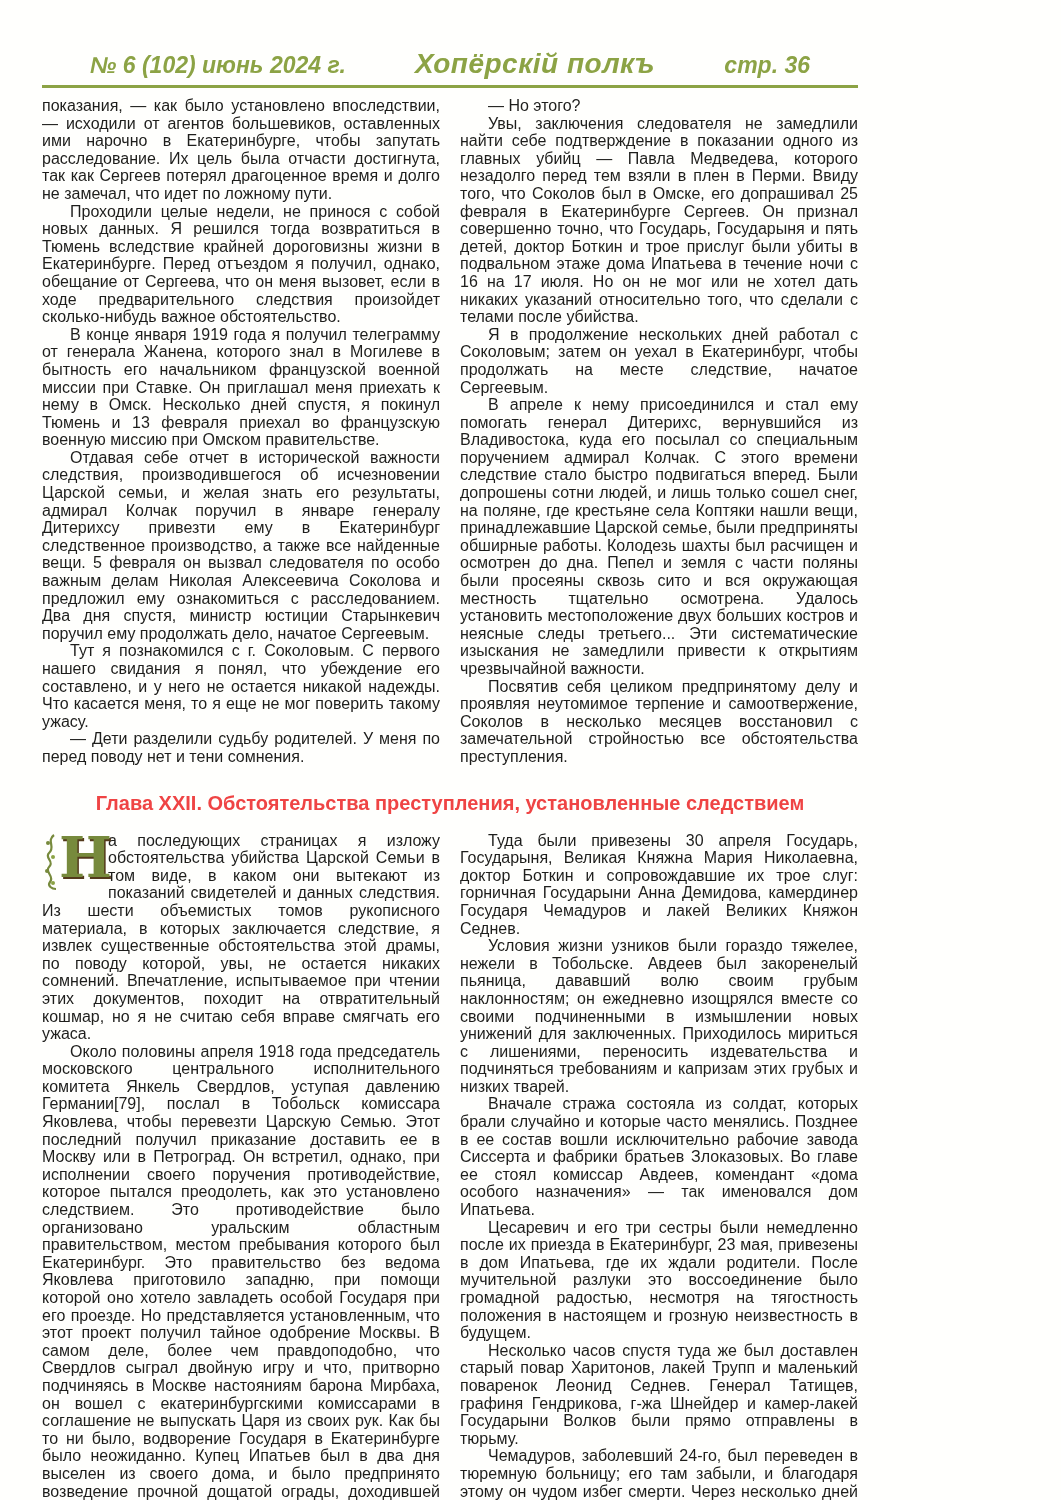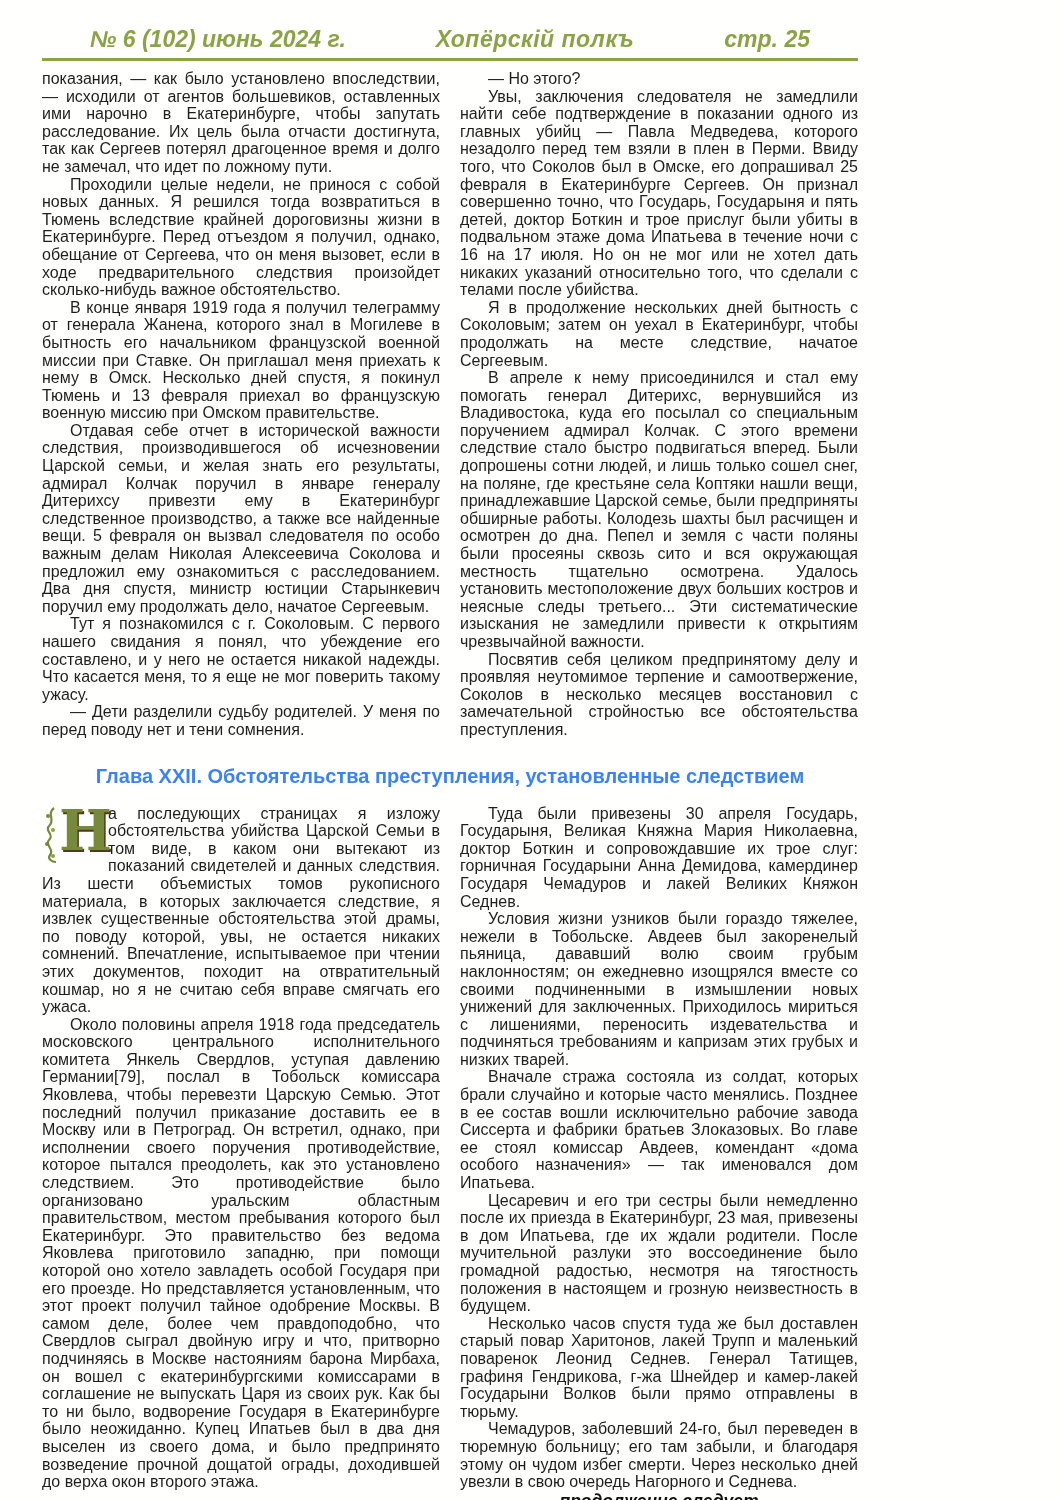--- a/index.html
+++ b/index.html
@@ -2,46 +2,46 @@
 <html lang="ru"><head>
 <meta charset="utf-8">
 <style>
   html, body { margin: 0; padding: 0; }
   body {
     width: 1061px; height: 1500px;
     background: #fffffd;
     overflow: hidden;
     font-family: "Liberation Sans", "DejaVu Sans", sans-serif;
   }
-  .page { box-sizing: border-box; width: 900px; height: 1500px; padding: 20px 42px 0 42px; }
+  .page { box-sizing: border-box; width: 900px; height: 1500px; padding: 42px 42px 0 42px; }
 
   
   .masthead {
     display: flex; justify-content: space-between; align-items: baseline;
     padding: 6px 48px 2px 48px;
     color: #8ca345; font-style: italic; font-weight: bold;
   }
   .masthead .issue   { font-size: 23px; }
-  .masthead .title   { font-size: 23px; letter-spacing: 0.5px; }
+  .masthead .title   { font-size: 28px; letter-spacing: 0.5px; }
   .masthead .pageno  { font-size: 23px; }
   .rule-top { border: none; border-top: 3px solid #8ca345; margin: 3px 0 9px 0; }
 
   
   .columns { display: flex; gap: 20px; }
   .col { flex: 1; min-width: 0; }
   p.bp {
     margin: 0; text-align: justify;
     font-size: 16px; line-height: 17.6px;
     color: #1e1e1c; text-indent: 28px;
   }
   p.bp.noindent { text-indent: 0; }
 
   
   .chapter-heading {
-    text-align: center; color: #3b82f6; font-weight: bold;
+    text-align: center; color: #ef4444; font-weight: bold;
     font-size: 20px; margin: 26px 0 17px 0;
   }
 
   
   .dropcap-wrap { float: left; width: 60px; height: 55px; position: relative; margin: 1px 6px 0 0; }
   .dropcap-letter {
     position: absolute; left: 17px; top: -4px;
     font-family: "DejaVu Serif", serif;
     font-size: 56px; line-height: 56px; font-weight: bold;
     color: #778a3c; text-shadow: 1.5px 1.5px 0 #53391b;
@@ -53,37 +53,37 @@
   .rule-bottom { border: none; border-top: 2px solid #c6d097; margin: 21px 0 0 0; }
 </style>
 </head>
 <body>
 
 <div class="page">
 
   <div class="masthead">
     <span class="issue">№ 6 (102) июнь 2024 г.</span>
     <span class="title">Хопёрскій полкъ</span>
-    <span class="pageno">стр. 25</span>
+    <span class="pageno">стр. 36</span>
   </div>
   <hr class="rule-top">
 
   <div class="columns">
     <div class="col">
       <p class="bp noindent">показания, — как было установлено впоследствии, — исходили от агентов большевиков, оставленных ими нарочно в Екатеринбурге, чтобы запутать расследование. Их цель была отчасти достигнута, так как Сергеев потерял драгоценное время и долго не замечал, что идет по ложному пути.</p>
       <p class="bp">Проходили целые недели, не принося с собой новых данных. Я решился тогда возвратиться в Тюмень вследствие крайней дороговизны жизни в Екатеринбурге. Перед отъездом я получил, однако, обещание от Сергеева, что он меня вызовет, если в ходе предварительного следствия произойдет сколько-нибудь важное обстоятельство.</p>
       <p class="bp">В конце января 1919 года я получил телеграмму от генерала Жанена, которого знал в Могилеве в бытность его начальником французской военной миссии при Ставке. Он приглашал меня приехать к нему в Омск. Несколько дней спустя, я покинул Тюмень и 13 февраля приехал во французскую военную миссию при Омском правительстве.</p>
       <p class="bp">Отдавая себе отчет в исторической важности следствия, производившегося об исчезновении Царской семьи, и желая знать его результаты, адмирал Колчак поручил в январе генералу Дитерихсу привезти ему в Екатеринбург следственное производство, а также все найденные вещи. 5 февраля он вызвал следователя по особо важным делам Николая Алексеевича Соколова и предложил ему ознакомиться с расследованием. Два дня спустя, министр юстиции Старынкевич поручил ему продолжать дело, начатое Сергеевым.</p>
       <p class="bp">Тут я познакомился с г. Соколовым. С первого нашего свидания я понял, что убеждение его составлено, и у него не остается никакой надежды. Что касается меня, то я еще не мог поверить такому ужасу.</p>
       <p class="bp">— Дети разделили судьбу родителей. У меня по перед поводу нет и тени сомнения.</p>
     </div>
     <div class="col">
       <p class="bp">— Но этого?</p>
       <p class="bp">Увы, заключения следователя не замедлили найти себе подтверждение в показании одного из главных убийц — Павла Медведева, которого незадолго перед тем взяли в плен в Перми. Ввиду того, что Соколов был в Омске, его допрашивал 25 февраля в Екатеринбурге Сергеев. Он признал совершенно точно, что Государь, Государыня и пять детей, доктор Боткин и трое прислуг были убиты в подвальном этаже дома Ипатьева в течение ночи с 16 на 17 июля. Но он не мог или не хотел дать никаких указаний относительно того, что сделали с телами после убийства.</p>
-      <p class="bp">Я в продолжение нескольких дней бытность с Соколовым; затем он уехал в Екатеринбург, чтобы продолжать на месте следствие, начатое Сергеевым.</p>
+      <p class="bp">Я в продолжение нескольких дней работал с Соколовым; затем он уехал в Екатеринбург, чтобы продолжать на месте следствие, начатое Сергеевым.</p>
       <p class="bp">В апреле к нему присоединился и стал ему помогать генерал Дитерихс, вернувшийся из Владивостока, куда его посылал со специальным поручением адмирал Колчак. С этого времени следствие стало быстро подвигаться вперед. Были допрошены сотни людей, и лишь только сошел снег, на поляне, где крестьяне села Коптяки нашли вещи, принадлежавшие Царской семье, были предприняты обширные работы. Колодезь шахты был расчищен и осмотрен до дна. Пепел и земля с части поляны были просеяны сквозь сито и вся окружающая местность тщательно осмотрена. Удалось установить местоположение двух больших костров и неясные следы третьего... Эти систематические изыскания не замедлили привести к открытиям чрезвычайной важности.</p>
       <p class="bp">Посвятив себя целиком предпринятому делу и проявляя неутомимое терпение и самоотвержение, Соколов в несколько месяцев восстановил с замечательной стройностью все обстоятельства преступления.</p>
     </div>
   </div>
 
   <div class="chapter-heading">Глава XXII. Обстоятельства преступления, установленные следствием</div>
 
   <div class="columns">
     <div class="col">
       <p class="bp noindent">

